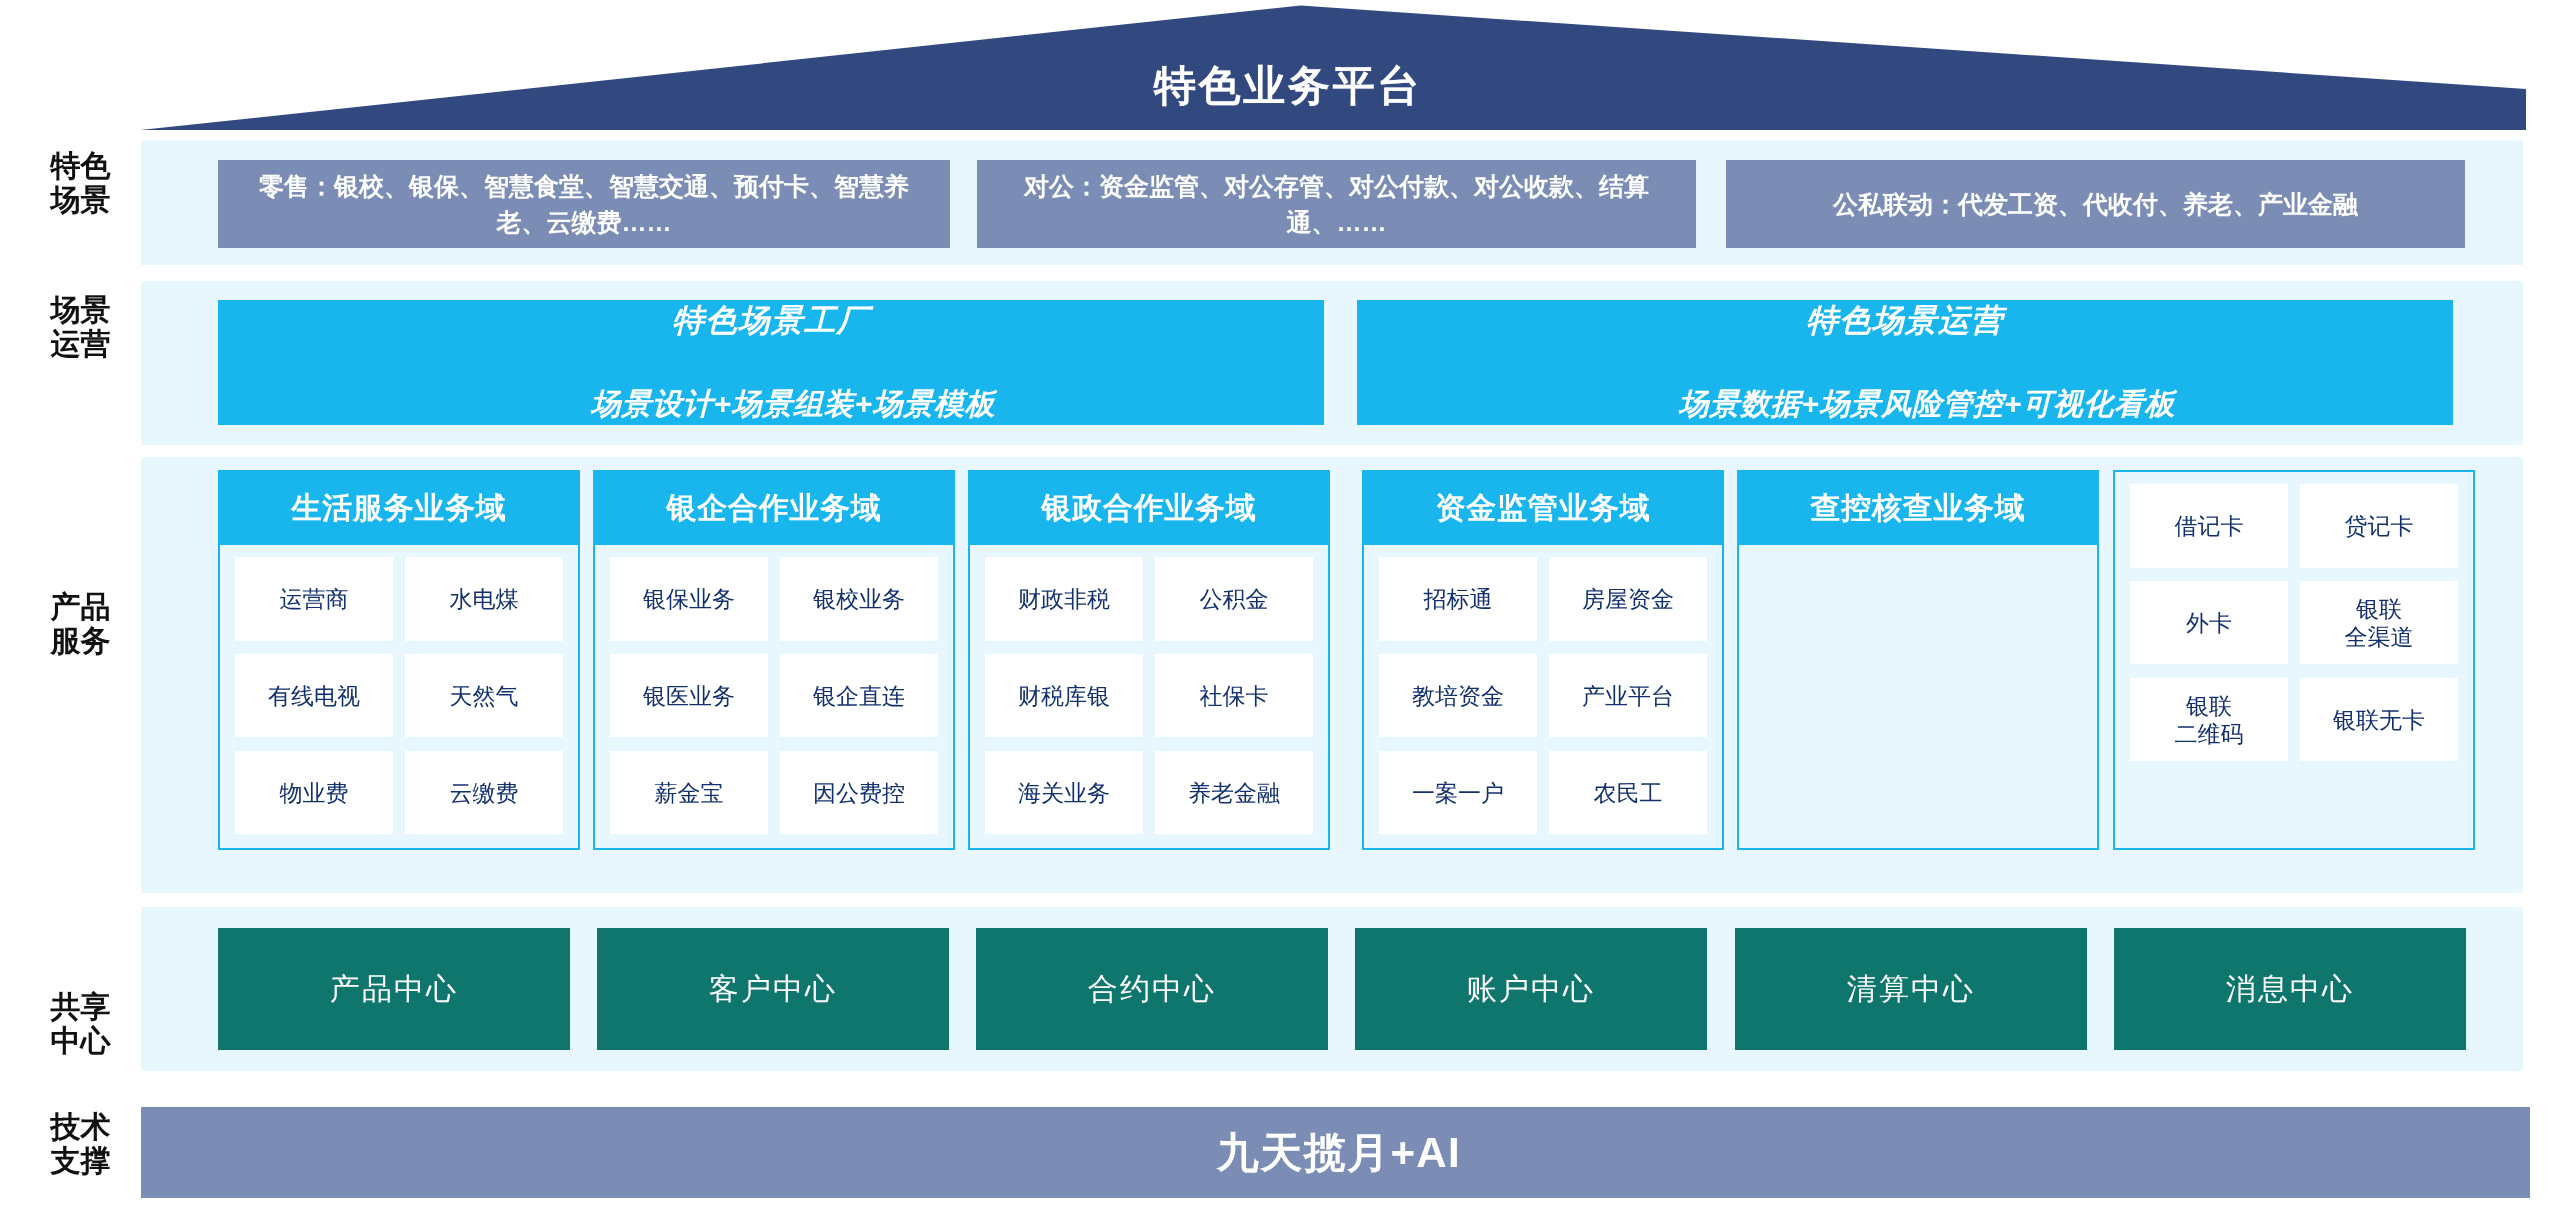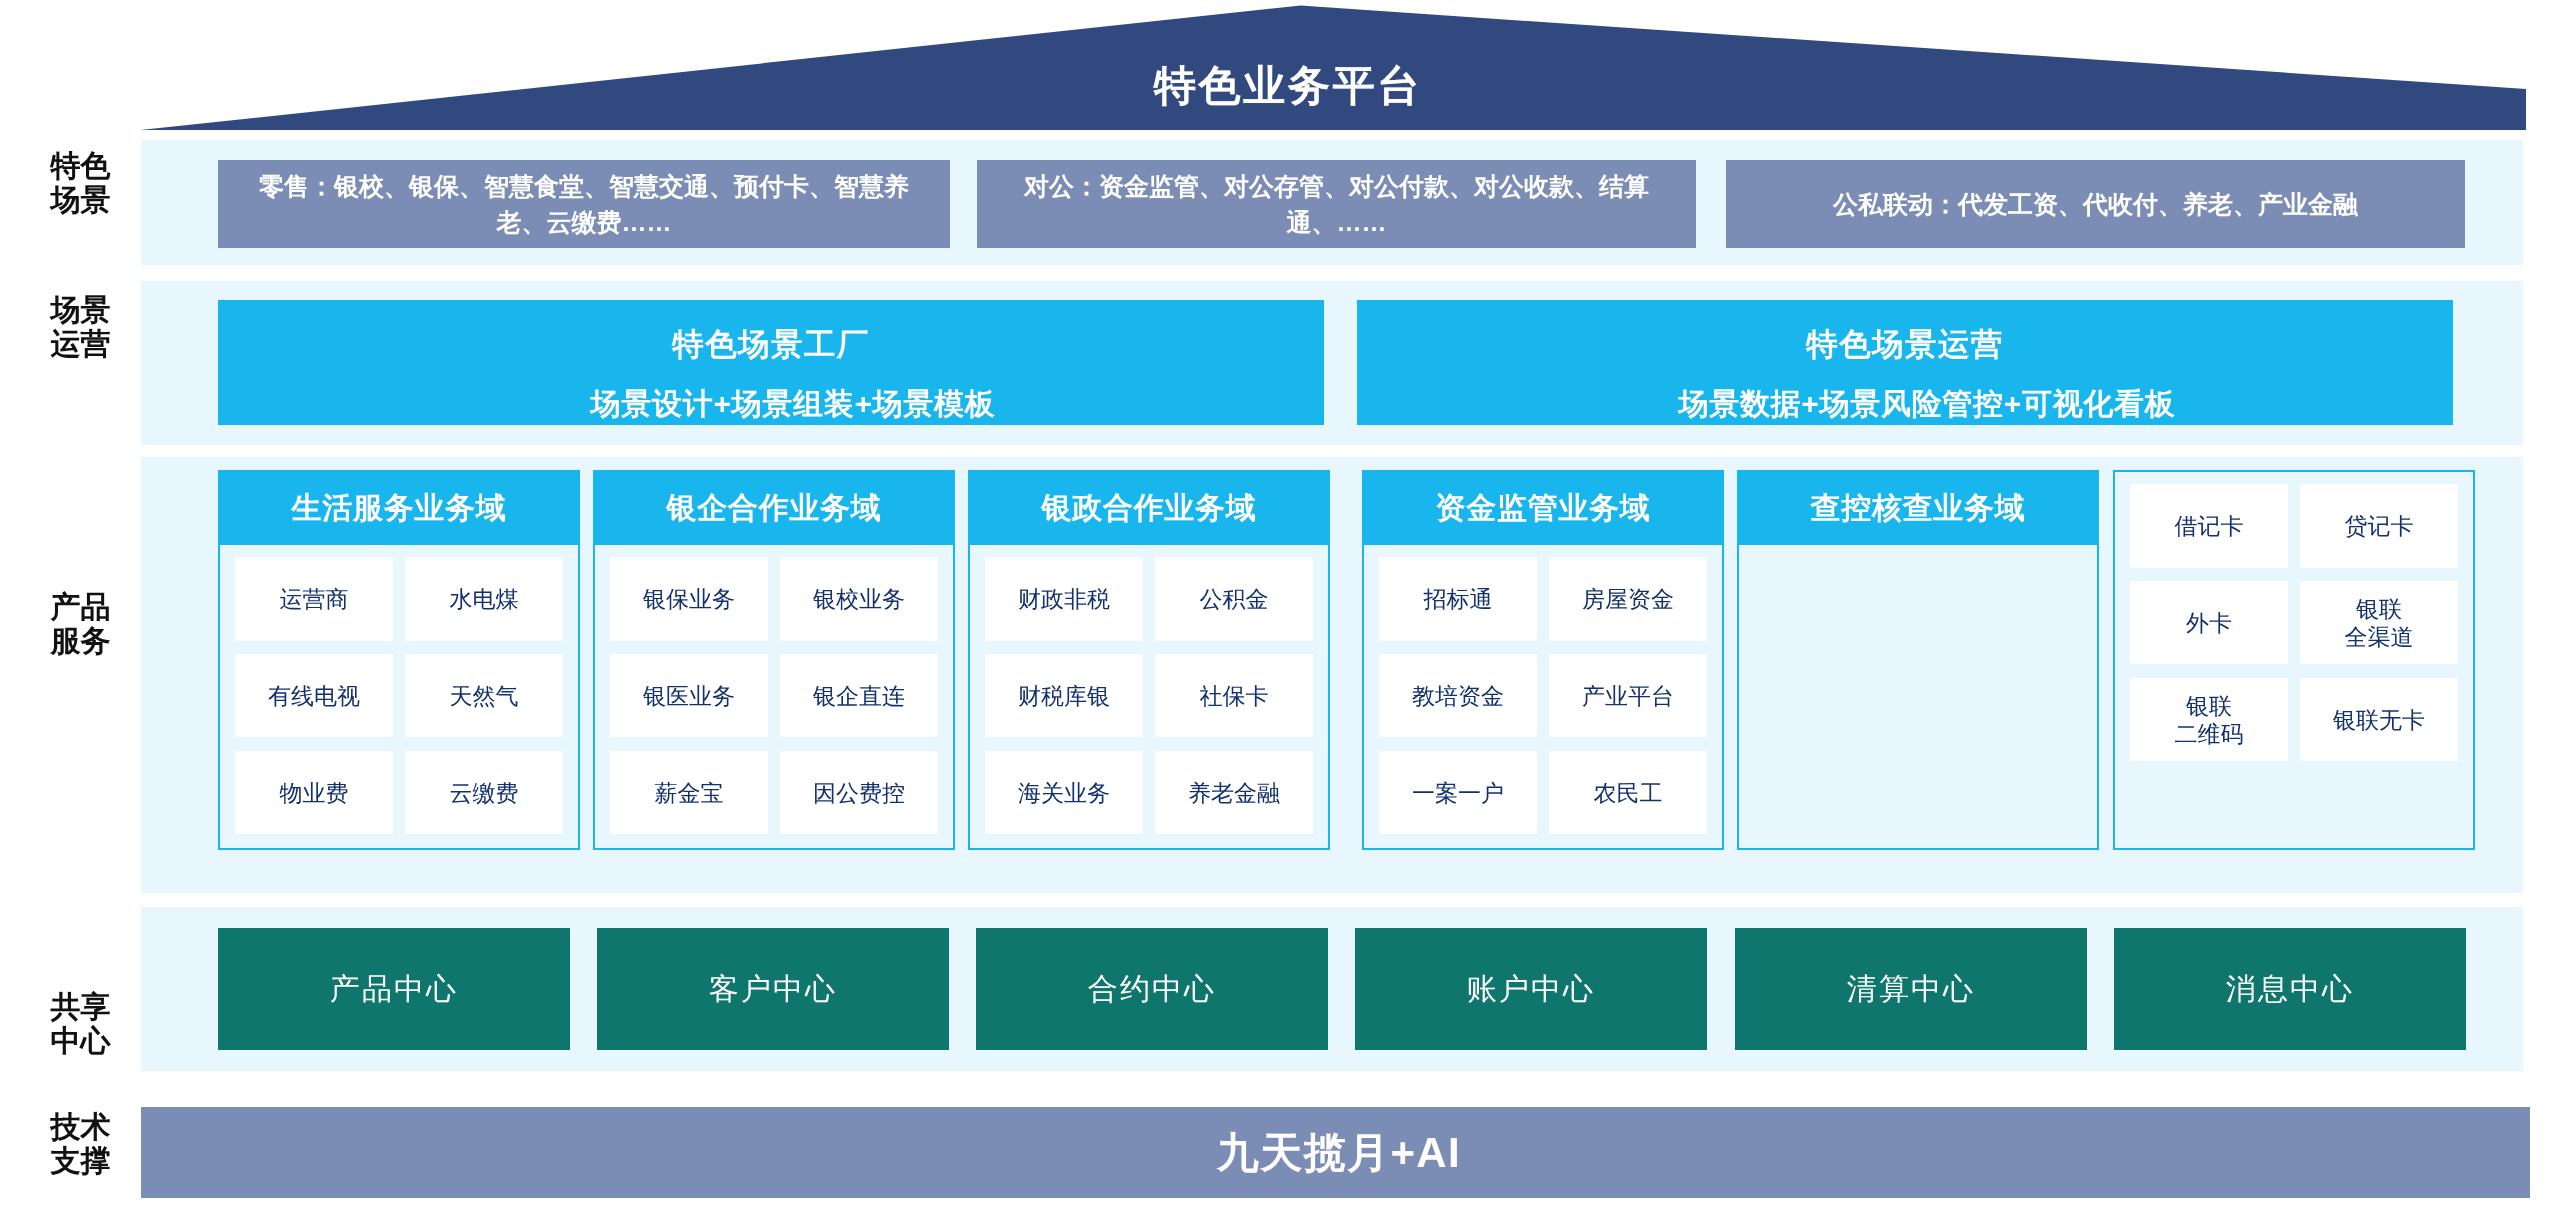--- a/index.html
+++ b/index.html
@@ -26,22 +26,23 @@
   .panel{position:absolute;background:#e8f6fd;}
   
   .grey-box{
     position:absolute;background:#7c8db5;color:#ffffff;
     display:flex;align-items:center;justify-content:center;text-align:center;
     font-size:25px;font-weight:bold;line-height:1.45;padding:0 18px;
     box-sizing:border-box;
   }
   .cyan-box{
     position:absolute;background:#18b6ed;color:#ffffff;
-    display:flex;flex-direction:column;align-items:center;justify-content:flex-end;
+    display:flex;flex-direction:column;align-items:center;justify-content:space-between;
     box-sizing:border-box;
+    font-style:italic;
   }
   .cyan-box .big{font-size:31.5px;font-weight:bold;letter-spacing:1.4px;}
   .cyan-box .small{font-size:30px;font-weight:bold;margin-top:18px;letter-spacing:0.7px;margin-left:44px;}
   .navy-box{
     position:absolute;background:#0f766e;color:#ffffff;
     display:flex;align-items:center;justify-content:center;
     font-size:30px;font-weight:normal;letter-spacing:2.1px;
   }
   
   .domain-card{

